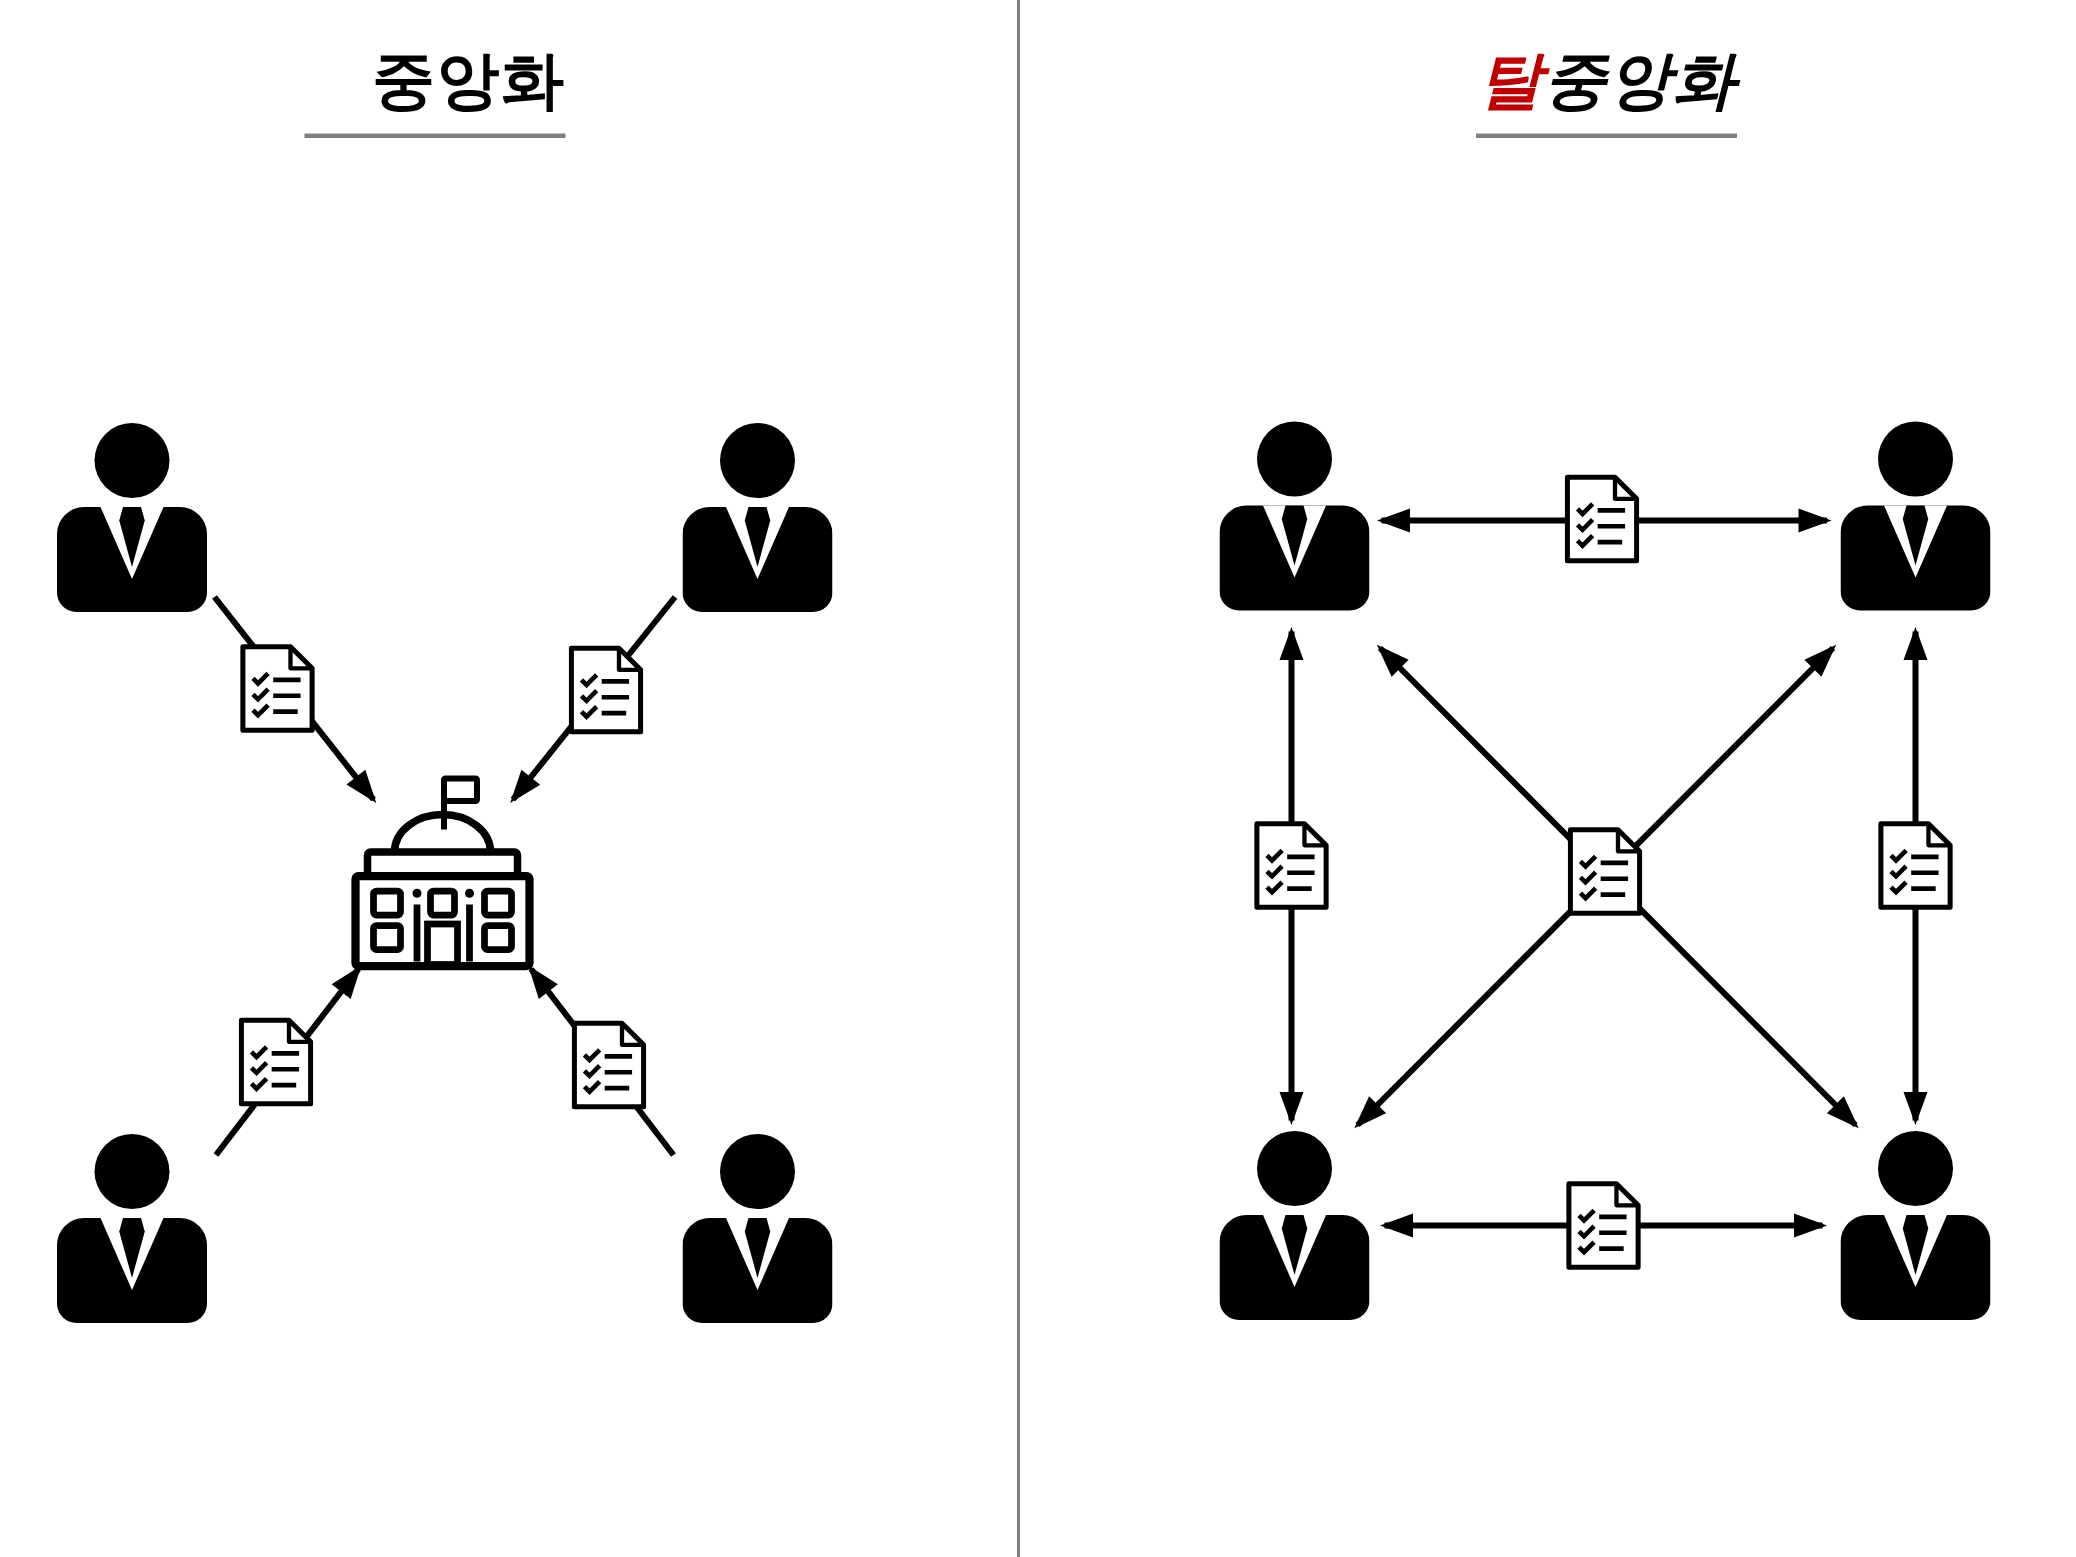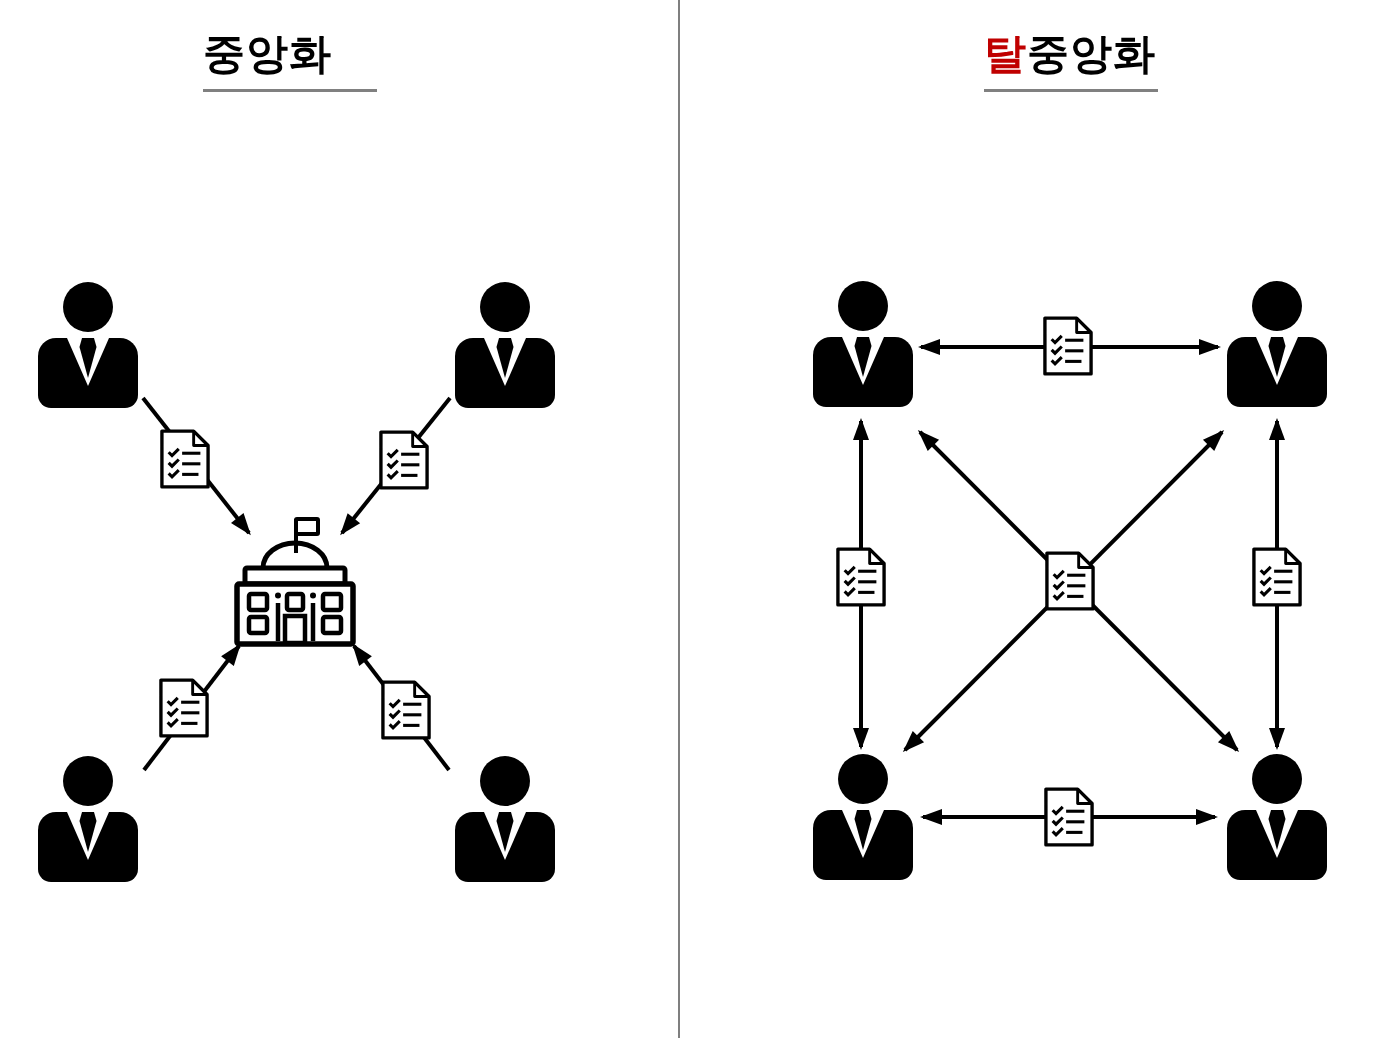--- a/index.html
+++ b/index.html
@@ -7,24 +7,24 @@
     position:relative;
     width:1384px;height:1038px;
     background:#ffffff;
     font-family:"Liberation Sans", sans-serif;
     overflow:hidden;
   }
   .diagram-svg{position:absolute;left:0;top:0;}
   .title-wrap{
     position:absolute;top:30px;
     transform:translateX(-50%);
-    text-align:left;
+    text-align:right;
   }
   .title-wrap.left{left:290px;}
-  .title-wrap.right{left:1071px;}
+  .title-wrap.right{left:1071px;font-style:italic;}
   .title-text{
     margin:0;
     font-size:42px;
     font-weight:700;
     color:#000000;
     letter-spacing:1px;
     line-height:1.15;
     white-space:nowrap;
   }
   .title-text .accent{color:#c00000;}

